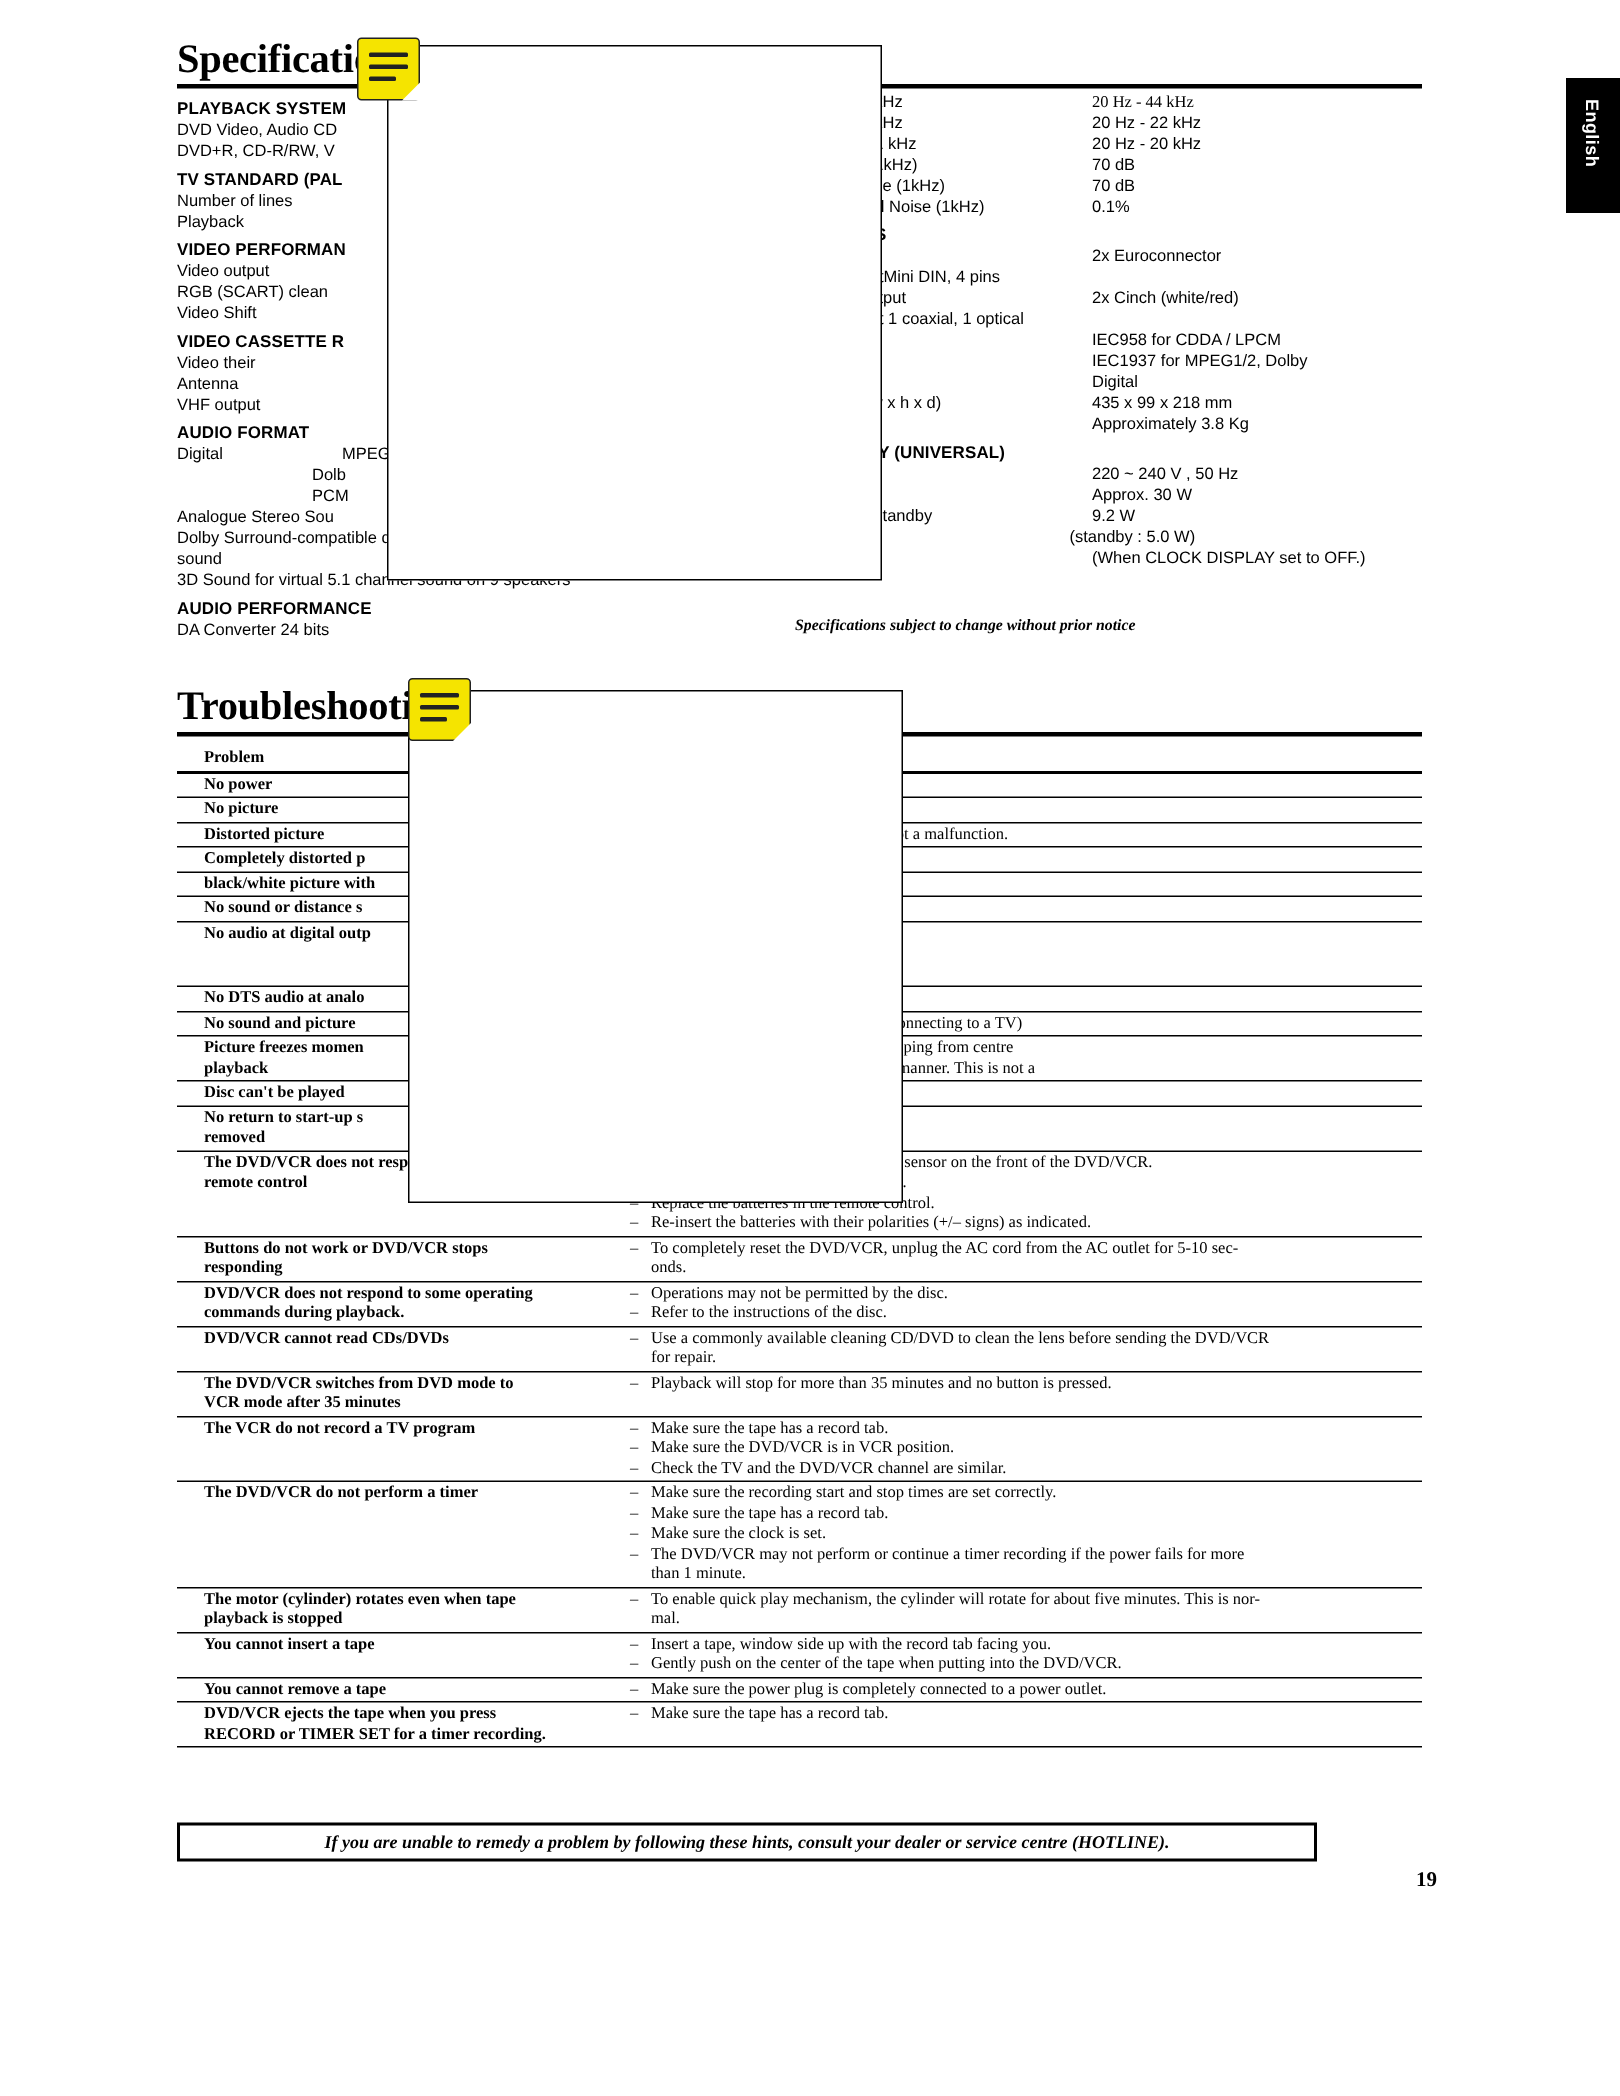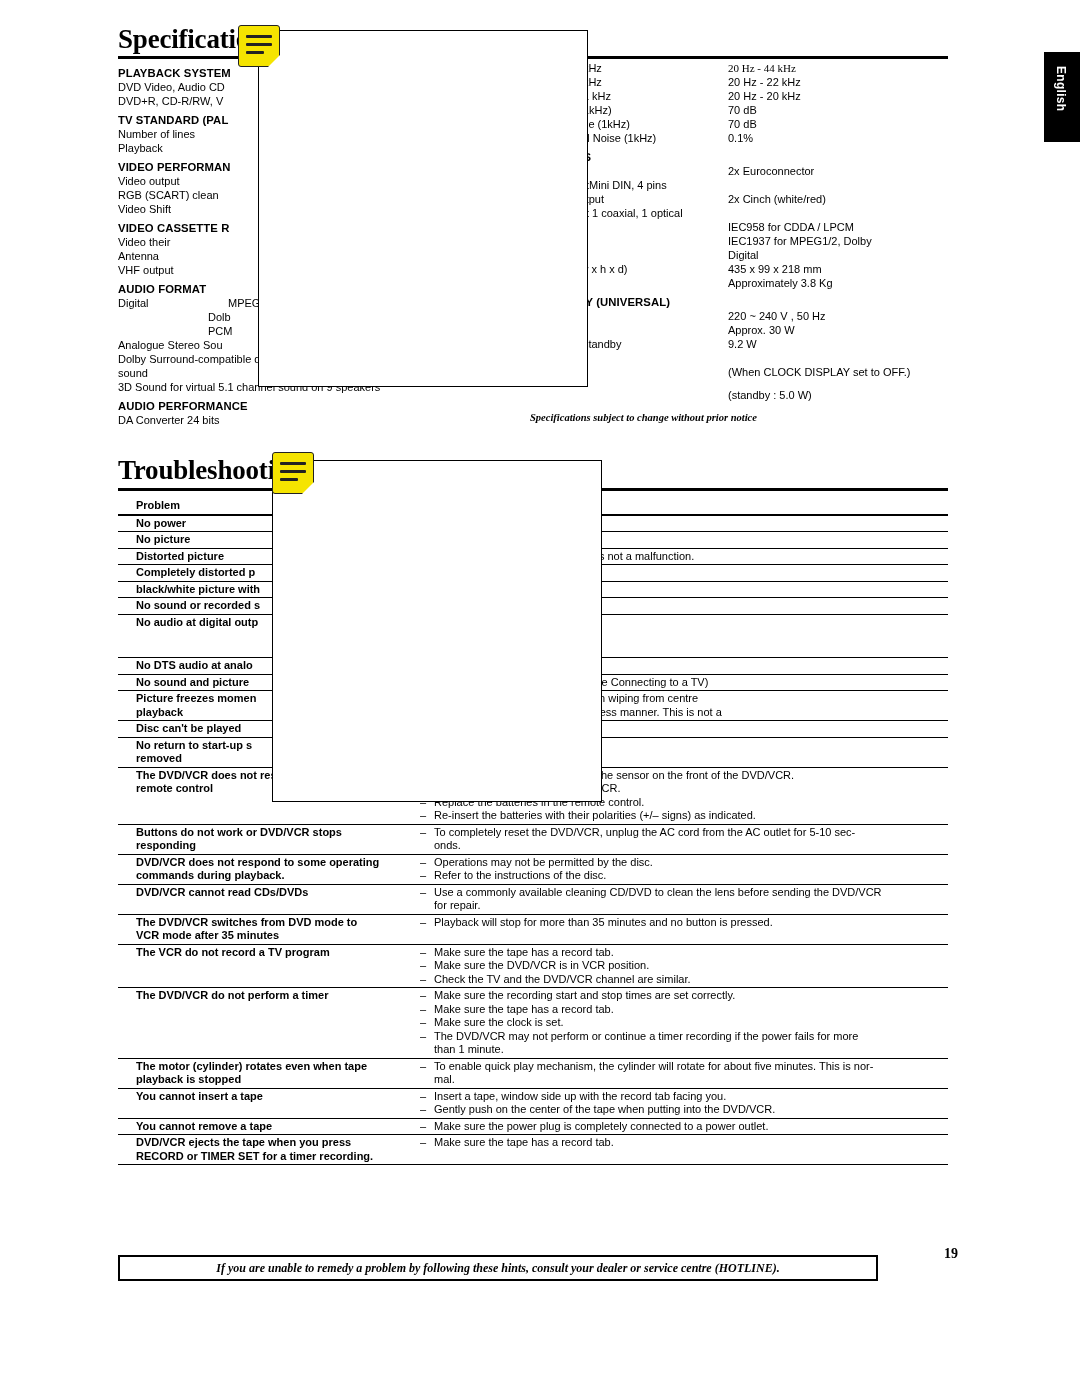--- a/index.html
+++ b/index.html
@@ -50,38 +50,37 @@
   .row{position:relative;min-height:14px;}
   .row .lab{display:inline-block;}
   .row .val{position:absolute;}
 
   .italic-note{
     position:absolute;font-style:italic;font-size:10.5px;font-weight:bold;
     font-family:"Liberation Serif", serif;
   }
 
   
-  .tbl{position:absolute;left:118px;top:498px;width:830px;font-size:11px;}
+  .tbl{position:absolute;left:118px;top:498px;width:830px;font-size:11px;font-family:Liberation Serif, serif;}
   .trow{display:flex;border-bottom:1px solid #000;}
   .tprob{width:300px;font-weight:bold;padding:1px 4px 1px 18px;box-sizing:border-box;line-height:13.5px;}
   .tsol{width:530px;padding:1px 2px;box-sizing:border-box;line-height:13.5px;}
   .tsol div{position:relative;padding-left:14px;}
   .tsol div.dash:before{content:"\2013";position:absolute;left:0;}
   .thead{font-weight:bold;border-bottom:2px solid #000;}
   .thead .tprob{padding-left:18px;}
 
   
   .hotline{
     position:absolute;left:118px;top:1215px;width:760px;height:26px;
     border:2px solid #000;
     display:flex;align-items:center;justify-content:center;
     font-style:italic;font-weight:bold;font-size:12px;
     font-family:"Liberation Serif", serif;
     box-sizing:border-box;
-    margin-top:40px;
   }
   .pagenum{position:absolute;right:122px;top:1246px;font-size:14px;font-weight:bold;font-family:"Liberation Serif", serif;}
 
   
   .overlay{
     position:absolute;background:#fff;border:1px solid #000;
   }
   #ov1{left:258px;top:30px;width:328px;height:355px;}
   #ov2{left:272px;top:460px;width:328px;height:340px;}
   .note-icon{
@@ -151,21 +150,21 @@
       <div class="row"><span class="lab">Output  1 coaxial, 1 optical</span></div>
       <div class="row"><span class="lab">&nbsp;</span><span class="val" style="left: 172px;">IEC958 for CDDA / LPCM</span></div>
       <div class="row"><span class="lab">&nbsp;</span><span class="val" style="left: 172px;">IEC1937 for MPEG1/2, Dolby</span></div>
       <div class="row"><span class="lab">&nbsp;</span><span class="val" style="left: 172px;">Digital</span></div>
       <div class="row"><span class="lab">ons (w x h x d)</span><span class="val" style="left: 172px;">435 x 99 x 218 mm</span></div>
       <div class="row"><span class="lab">&nbsp;</span><span class="val" style="left: 172px;">Approximately 3.8 Kg</span></div>
       <div class="row cat" style="margin-top: 5px;"><span class="lab">UPPLY (UNIVERSAL)</span></div>
       <div class="row"><span class="lab">let</span><span class="val" style="left: 172px;">220 ~ 240 V , 50 Hz</span></div>
       <div class="row"><span class="lab">sage</span><span class="val" style="left: 172px;">Approx. 30 W</span></div>
       <div class="row"><span class="lab">sage standby</span><span class="val" style="left: 172px;">9.2 W</span></div>
-      <div class="row"><span class="lab">&nbsp;</span><span class="val" style="left: 172px; margin-top: 37px;">(standby : 5.0 W)</span></div>
+      <div class="row"><span class="lab">&nbsp;</span><span class="val" style="left: 157px;">(standby : 5.0 W)</span></div>
       <div class="row"><span class="lab">&nbsp;</span><span class="val" style="left: 172px;">(When CLOCK DISPLAY set to OFF.)</span></div>
     </div>
 
   <div class="italic-note" style="left:530px;top:412px;">Specifications subject to change without prior notice</div>
 
   <h1 class="sec" id="trouble-title">Troubleshooting</h1>
   <div class="rule-thick" style="left:118px;top:488px;width:830px;"></div>
 
   <div class="tbl" id="trouble-table">
       <div class="trow thead">
@@ -196,21 +195,21 @@
           <div class="dash">he TV.</div>
         </div>
       </div>
       <div class="trow">
         <div class="tprob">black/white picture with</div>
         <div class="tsol">
           <div class="dash">e with the DVD/VCR.</div>
         </div>
       </div>
       <div class="trow">
-        <div class="tprob">No sound or recorded s</div>
+        <div class="tprob">No sound or distance s</div>
         <div class="tsol">
           <div>&nbsp;</div>
         </div>
       </div>
       <div class="trow">
         <div class="tprob">No audio at digital outp</div>
         <div class="tsol">
           <div class="dash">nected correctly.</div>
           <div class="dash">selected audio</div>
           <div class="dash">capabilities.</div>

